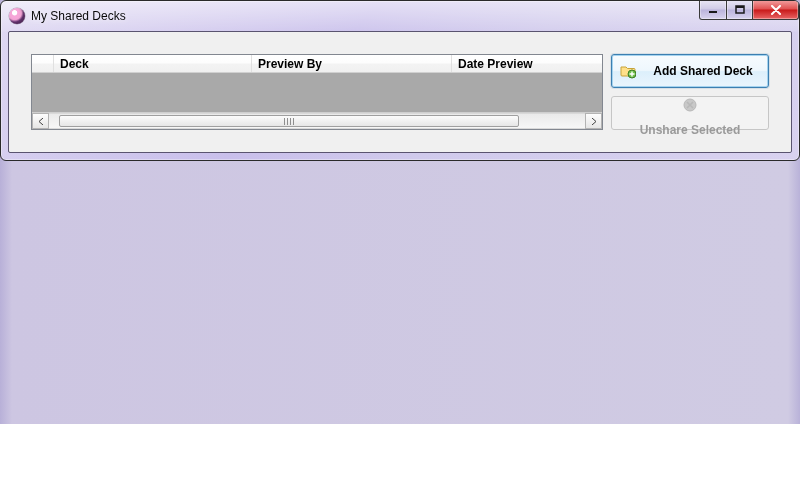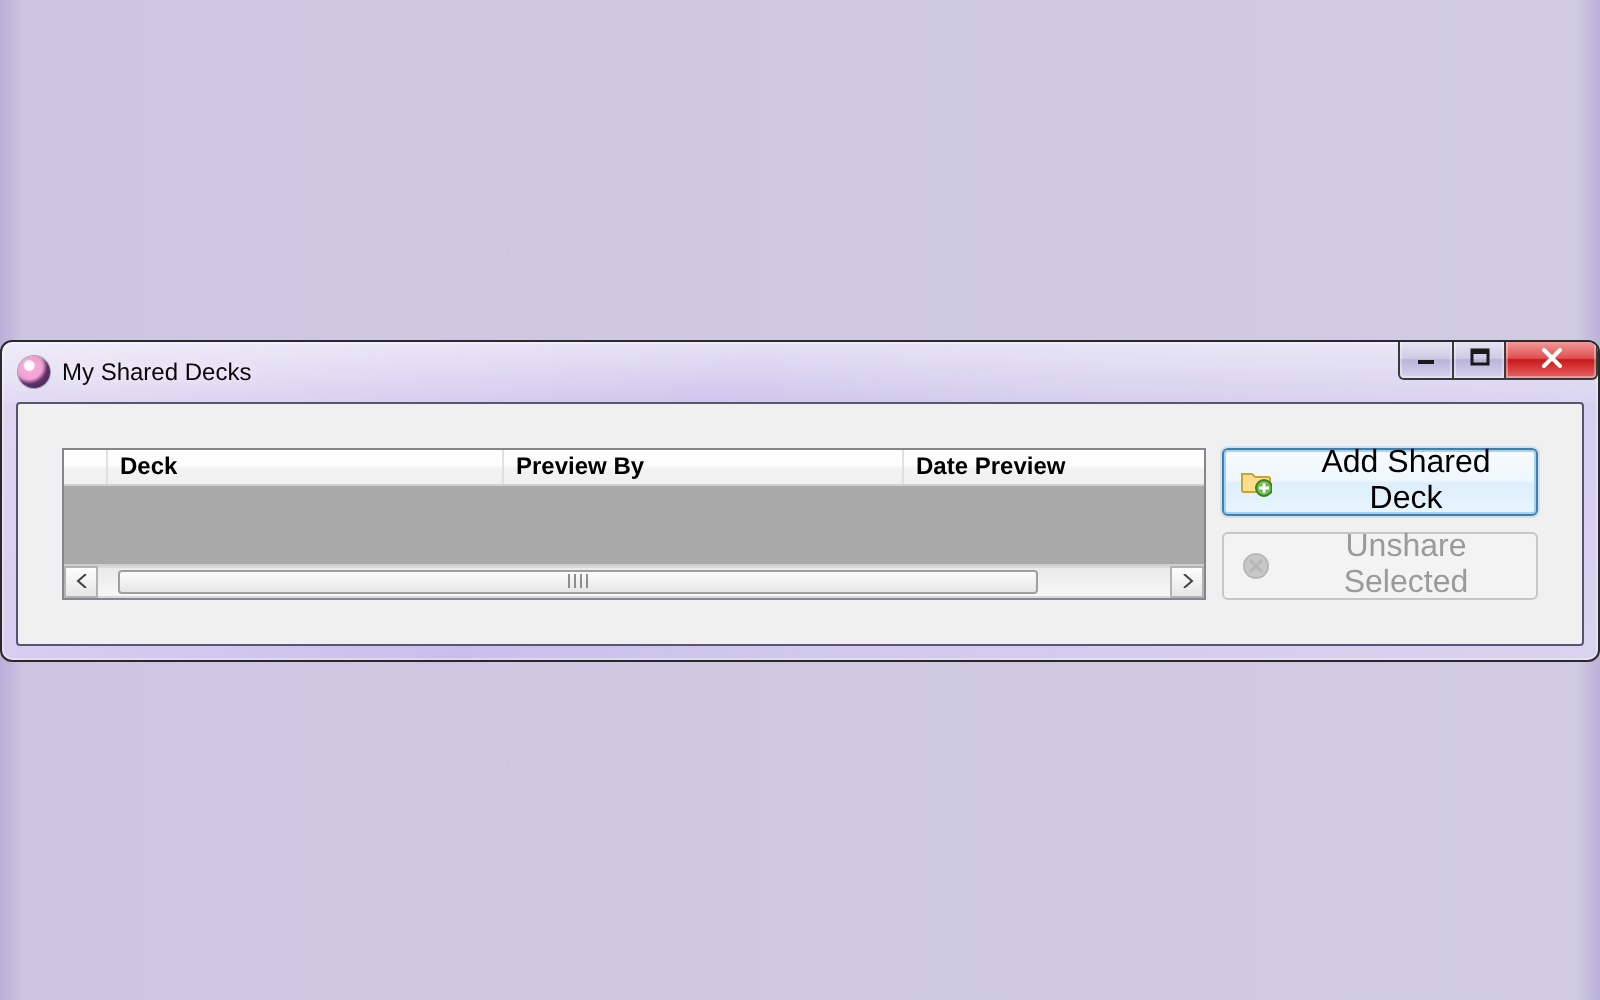--- a/index.html
+++ b/index.html
@@ -1,23 +1,23 @@
 <!DOCTYPE html>
 <html><head>
 <meta charset="utf-8">
 <style>
   * { box-sizing: border-box; margin: 0; padding: 0; }
   html, body { width: 800px; height: 500px; overflow: hidden; font-family: "Segoe UI", Tahoma, sans-serif; font-size: 12px; }
 
   
   .backdrop {
-    width: 800px; height: 500px;
+    width: 800px; height: 424px;
     background: linear-gradient(90deg,
       #b8b0d8 0%, #cdc6e2 1.5%, #d0cbe3 98.5%, #b9b2d9 100%);
-    display: flex; align-items: center; justify-content: stretch;
+    display: flex; align-items: flex-start; justify-content: stretch;
   }
 
   
   .window {
     flex: 1;
     border: 1px solid #2a2a2a;
     border-radius: 6px;
     background:
       linear-gradient(180deg, rgba(255,255,255,.55) 0, rgba(255,255,255,.15) 30px, rgba(255,255,255,.05) 31px),
       linear-gradient(135deg, #ded7f2 0%, #c6bcea 40%, #cec7eb 60%, #d7d0ef 100%);
@@ -130,22 +130,22 @@
     gap: 10px;
     color:#000;
     cursor: default;
     box-shadow: inset 0 0 0 1px rgba(255,255,255,.6);
   }
   .btn.focused {
     border-color:#3c7fb1;
     box-shadow: inset 0 0 0 1px #a4d3ef, 0 0 0 1px rgba(60,127,177,.15);
     background: linear-gradient(#f7fbfe,#eef7fd 48%,#dceffb 52%,#eaf5fd);
   }
-  .btn.disabled { color:#9a9a9a; border-color:#c6c6c6; background:#f3f3f3; box-shadow:none; }
-  .btn .lbl { flex:1; text-align:center; font-size:16px; }
+  .btn.disabled { color:#9a9a9a; border-color:#c6c6c6; background:#f3f3f3; box-shadow:none;flex-direction:column; }
+  .btn .lbl { flex:1; text-align:center; font-size:12px;font-weight:bold; }
   .btn .ic { width:16px; height:16px; flex:none; display:flex; align-items:center; justify-content:center; }
   .btn.disabled .ic svg * { stroke:#b8b8b8 !important; fill:#c8c8c8 !important; }
 </style>
 </head>
 <body>
 
 <div class="backdrop">
   <div class="window">
 
     <div class="titlebar">

